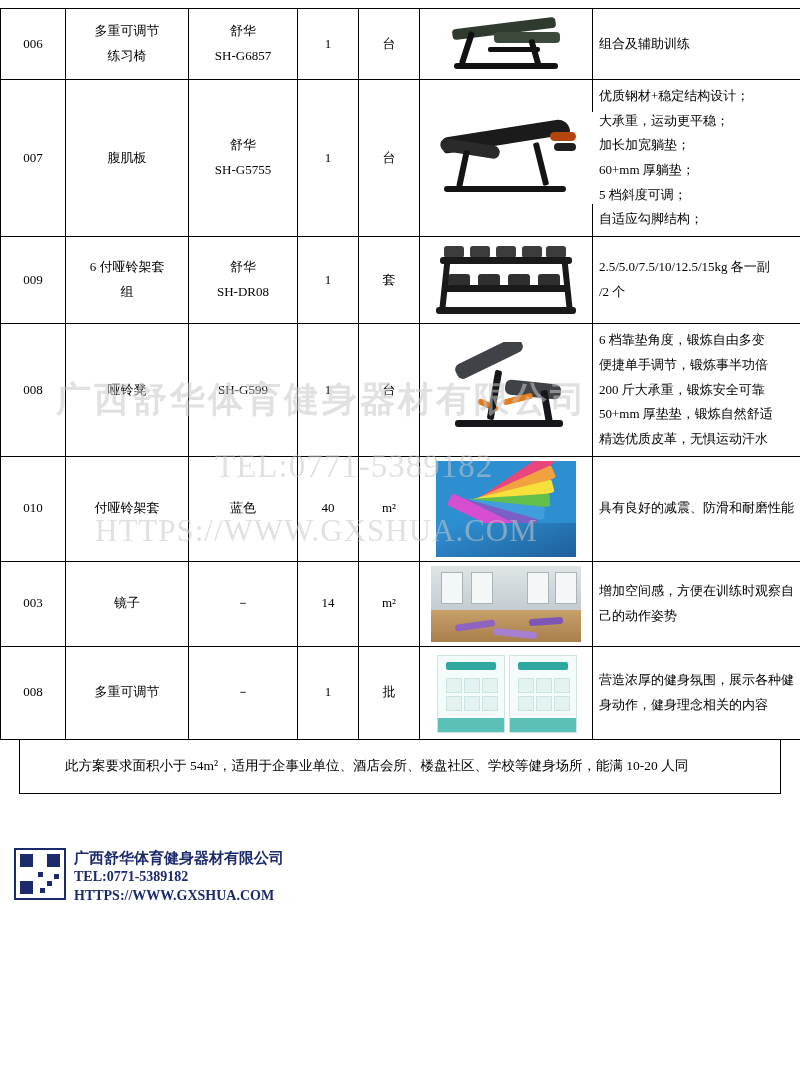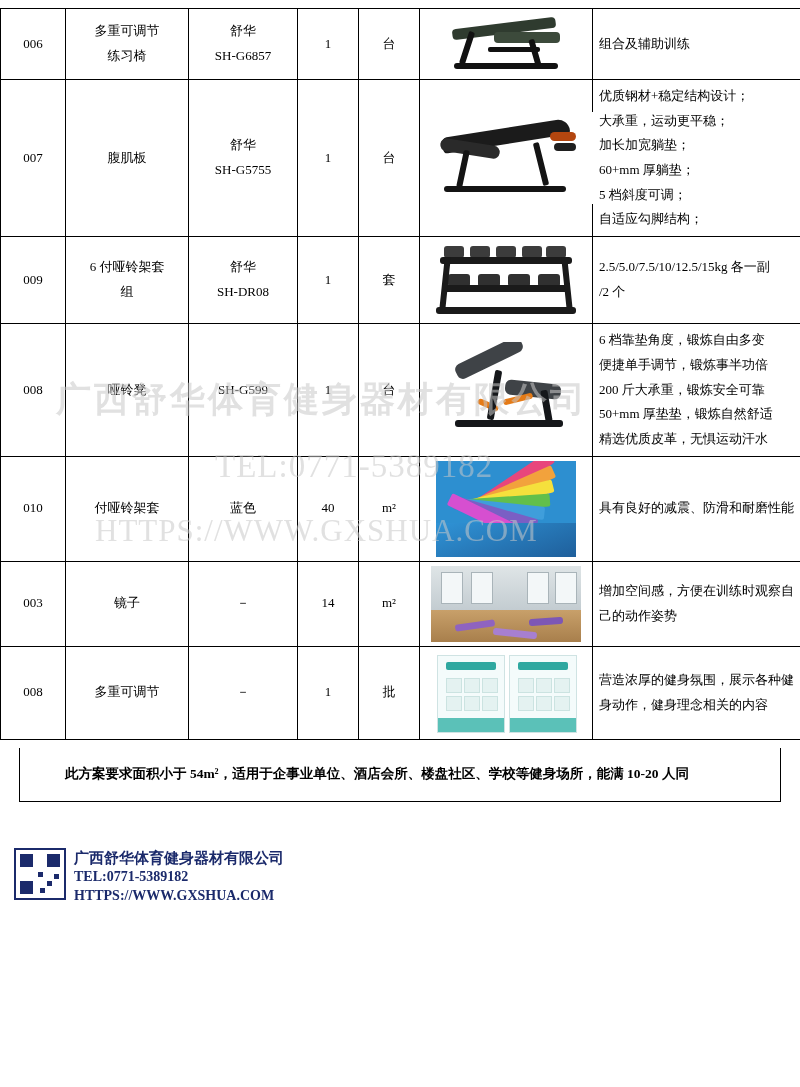--- a/index.html
+++ b/index.html
@@ -248,28 +248,27 @@
     border: 1px solid #cbe3e1;
   }
   .pic-poster .wave {
     position: absolute; left: 0; bottom: 0; width: 66px; height: 14px;
     background: #3fb6ac; opacity: .85;
   }
 
   
   .note {
     width: 762px;
-    margin: 8px auto;
+    margin: 0 auto;
     border: 1px solid #000;
     border-top: none;
     box-sizing: border-box;
     padding: 12px 18px 14px 18px;
     font-size: 13.5px;
     line-height: 2.0;
-    font-weight: bold;
   }
   .note div { text-align: justify; }
   .note .indent { text-indent: 2em; }
 
   
   .wm {
     position: absolute;
     pointer-events: none;
     color: #c9c9c9;
     opacity: .55;

